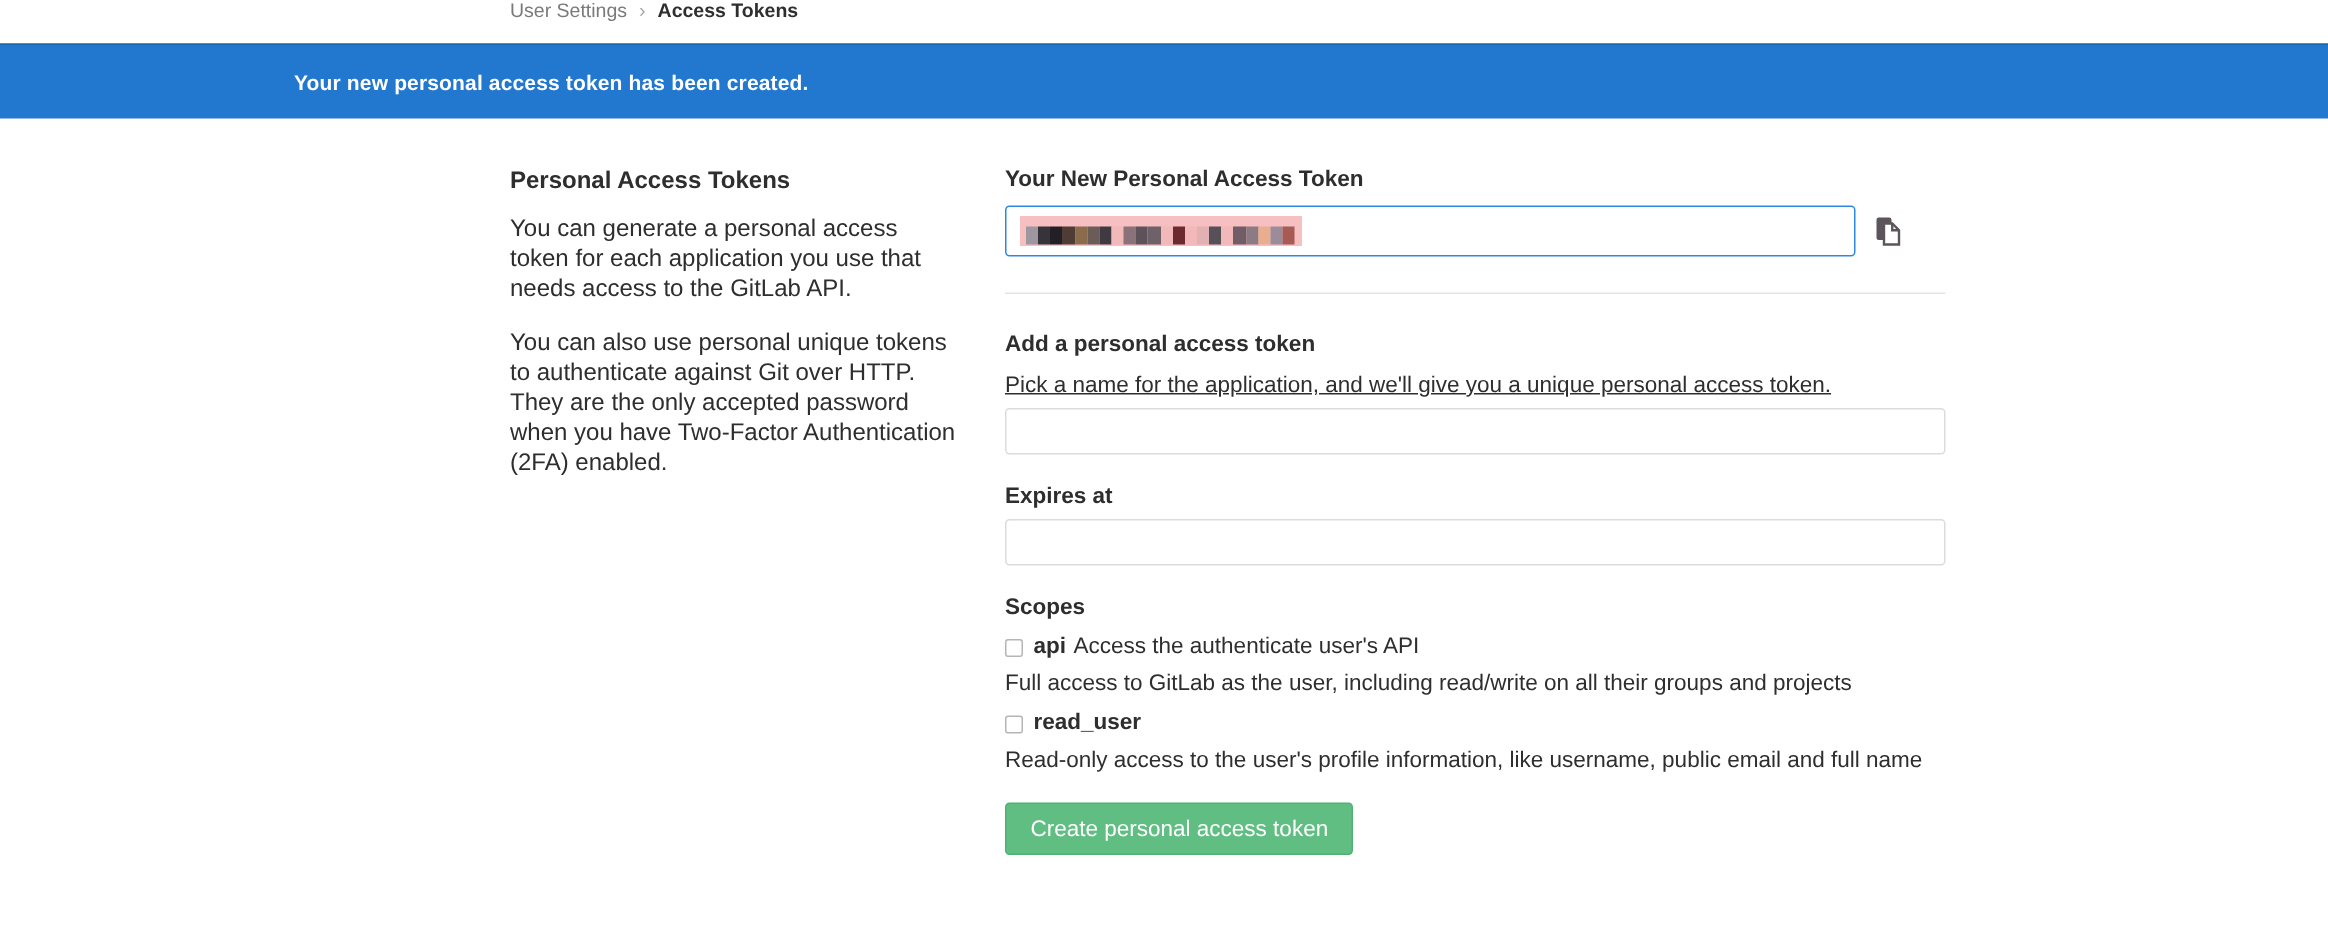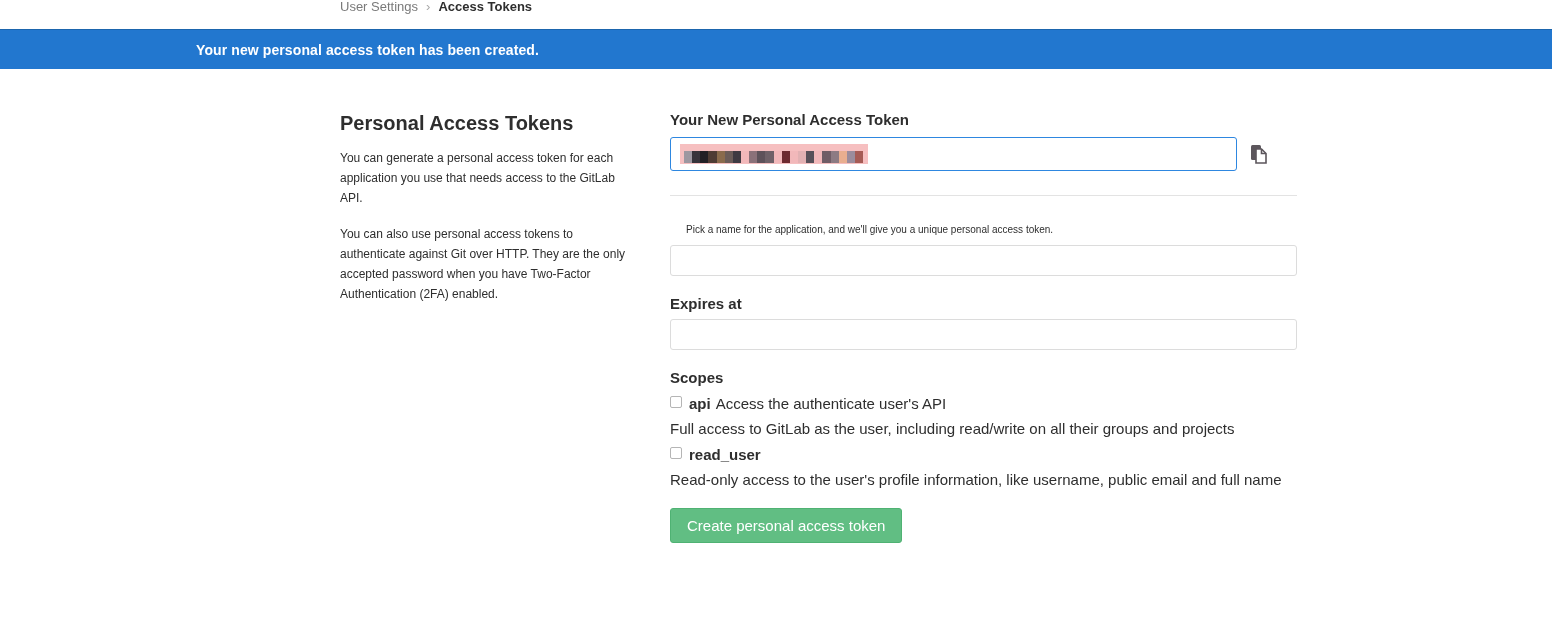--- a/index.html
+++ b/index.html
@@ -15,66 +15,66 @@
 
   
   .breadcrumb-bar { position: absolute; top: 0; left: 0; width: 100%; height: 29px; background: #fff; }
   .breadcrumb { position: absolute; left: 340px; top: -2px; font-size: 13px; line-height: 18px; display: flex; align-items: center; }
   .bc-link { color: #7a7a7a; cursor: pointer; }
   .bc-sep { color: #a7a7a7; margin: 0 8px; font-size: 13px; }
   .bc-current { color: #2e2e2e; font-weight: 700; }
 
   
   .flash {
-    position: absolute; top: 29px; left: 0; width: 100%; height: 40px;
+    position: absolute; top: 29px; left: 0; width: 100%; height: 50px;
     background: #2277cf; border-top: 1px solid #1b65ad;
     display: flex; align-items: center;
   }
   .flash span { margin-left: 196px; color: #fff; font-size: 14px; font-weight: 600; letter-spacing: .1px; }
 
   
   .content { position: absolute; top: 79px; left: 340px; display: flex; }
   .left-col { width: 300px; margin-right: 30px; padding-top: 33px; }
   .right-col { width: 627px; padding-top: 33px; }
 
-  .left-col h3 { font-size: 20px; font-weight: 700; margin: 0 0 13px; color: #2e2e2e; }
-  .left-col p { font-size: 12px; line-height: 20px; margin: 0 0 16px; color: #2e2e2e; }
+  .left-col h3 { font-size: 16px; font-weight: 700; margin: 0 0 13px; color: #2e2e2e; }
+  .left-col p { font-size: 16px; line-height: 20px; margin: 0 0 16px; color: #2e2e2e; }
 
   .right-col h4 { font-size: 15px; font-weight: 700; line-height: 15px; margin: 0 0 10px; }
 
   .token-row { display: flex; align-items: center; }
   .token-input {
     width: 567px; height: 34px;
     border: 1px solid #2e87e0; border-radius: 3px;
     background: #fff; display: flex; align-items: center; padding-left: 9px;
     cursor: text;
   }
   .redaction { width: 188px; height: 20px; background: #f6bfc0; position: relative; }
   .redaction-blocks { position: absolute; left: 4px; right: 5px; bottom: 1px; height: 12px; display: flex; }
   .redaction-blocks span { flex: 1; }
 
   .copy-btn { margin-left: 11px; background: none; border: none; padding: 0; cursor: pointer; height: 22px; }
 
   .warning { color: #c62125; font-size: 15px; line-height: 15px; margin: 10px 0 0; }
 
   hr.divider { border: none; border-top: 1px solid #e3e3e3; margin: 24px 0 26px; }
 
-  .section-desc { font-size: 10px; line-height: 15px; margin: 12px 16px 0; }
+  .section-desc { font-size: 15px; line-height: 15px; margin: 12px 0 0; text-decoration: underline; }
 
   .form-label { display: block; font-weight: 700; font-size: 15px; line-height: 15px; margin: 18px 0 0; }
   .form-label.gap { margin-top: 20px; }
   .text-input {
     display: block; width: 627px; height: 31px;
     border: 1px solid #dcdcdc; border-radius: 3px;
     margin-top: 8px; padding: 0 10px; font-size: 14px;
     font-family: "Liberation Sans", sans-serif; color: #2e2e2e;
     background: #fff; outline: none;
   }
 
-  .scope-row { display: flex; align-items: flex-start; margin: 11px 0 0; font-size: 15px; line-height: 15px; }
+  .scope-row { display: flex; align-items: flex-end; margin: 11px 0 0; font-size: 15px; line-height: 15px; }
   .checkbox {
     width: 12px; height: 12px; border: 1px solid #b5b5b5; border-radius: 2px;
     background: #fff; margin-right: 7px; flex: 0 0 auto; cursor: pointer;
   }
   .scope-name { font-weight: 700; margin-right: 5px; }
   .scope-desc { font-size: 15px; line-height: 15px; margin: 10px 0 0; }
 
   .submit-btn {
     margin-top: 21px;
     background: #61be83; border: 1px solid #4fb273; border-radius: 3px;
@@ -95,21 +95,21 @@
 
 <div class="flash">
   <span>Your new personal access token has been created.</span>
 </div>
 
 <div class="content">
 
   <div class="left-col">
     <h3>Personal Access Tokens</h3>
     <p>You can generate a personal access token for each application you use that needs access to the GitLab API.</p>
-    <p>You can also use personal access tokens to authenticate against Git over HTTP. They are the only accepted password when you have Two-Factor Authentication (2FA) enabled.</p>
+    <p>You can also use personal unique tokens to authenticate against Git over HTTP. They are the only accepted password when you have Two-Factor Authentication (2FA) enabled.</p>
   </div>
 
   <div class="right-col">
 
     <h4>Your New Personal Access Token</h4>
 
     <div class="token-row">
       <div class="token-input">
         <div class="redaction">
           <div class="redaction-blocks">
@@ -143,20 +143,21 @@
           <rect x="3" y="2" width="10" height="15" rx="1.5" fill="#5c565c"></rect>
           <path d="M8 6 h5.5 l4.5 4.5 V20 H8 Z" fill="#ffffff" stroke="#5c565c" stroke-width="1.6"></path>
           <path d="M13.5 6 v4.5 H18" fill="none" stroke="#5c565c" stroke-width="1.6"></path>
         </svg>
       </button>
     </div>
 
 
     <hr class="divider">
 
+    <h4>Add a personal access token</h4>
     <p class="section-desc">Pick a name for the application, and we'll give you a unique personal access token.</p>
 
     <input class="text-input" type="text" value="" style="">
 
     <label class="form-label gap">Expires at</label>
     <input class="text-input" type="text" value="" style="">
 
     <div class="form-label gap">Scopes</div>
 
     <div class="scope-row">

